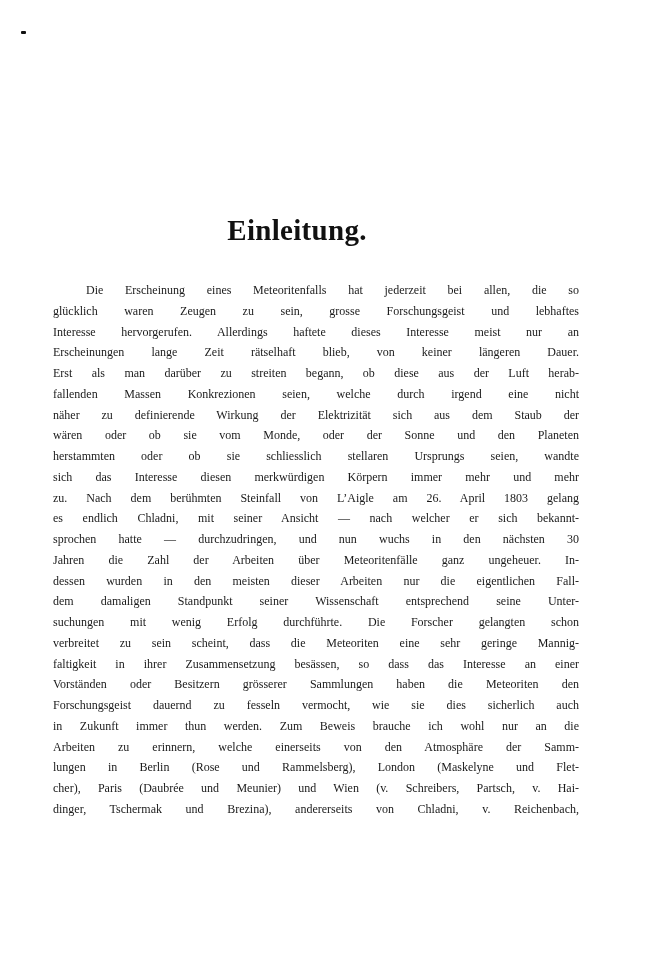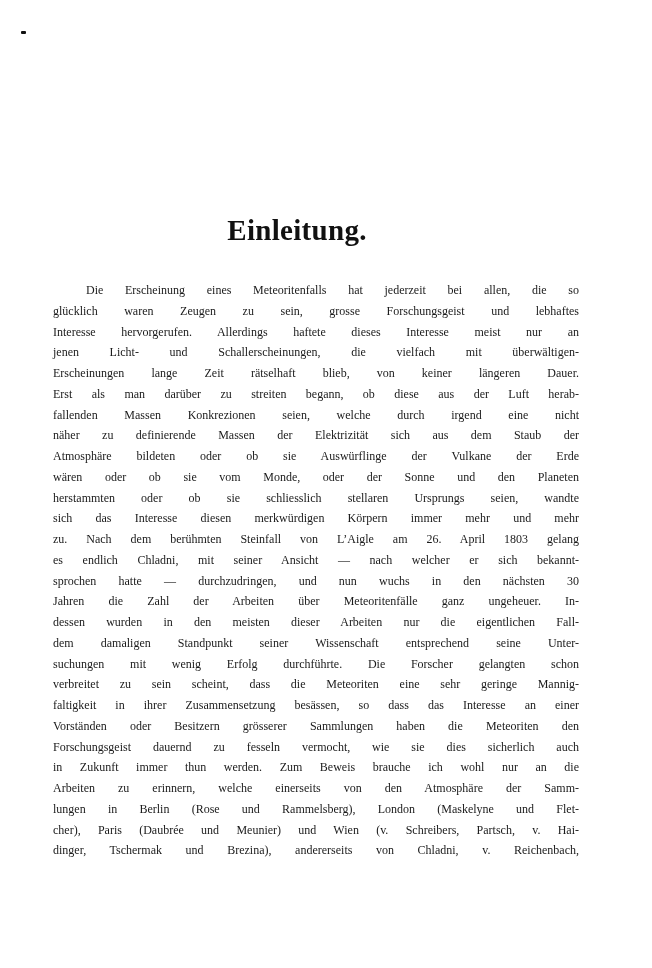--- a/index.html
+++ b/index.html
@@ -62,26 +62,24 @@
 <body>
 
 <div class="speck"></div>
 
 <h1 class="title" style="margin:0;">Einleitung.</h1>
 
 <div class="body-text" id="body-text">
     <span class="line indent">Die Erscheinung eines Meteoritenfalls hat jederzeit bei allen, die so</span>
     <span class="line">glücklich waren Zeugen zu sein, grosse Forschungsgeist und lebhaftes</span>
     <span class="line">Interesse hervorgerufen. Allerdings haftete dieses Interesse meist nur an</span>
-    <span class="line">jenen Licht- und Schallerscheinungen, die vielfach mit überwältigen-</span>
     <span class="line">Erscheinungen lange Zeit rätselhaft blieb, von keiner längeren Dauer.</span>
     <span class="line">Erst als man darüber zu streiten begann, ob diese aus der Luft herab-</span>
     <span class="line">fallenden Massen Konkrezionen seien, welche durch irgend eine nicht</span>
-    <span class="line">näher zu definierende Massen der Elektrizität sich aus dem Staub der</span>
-    <span class="line">Atmosphäre bildeten oder ob sie Auswürflinge der Vulkane der Erde</span>
+    <span class="line">näher zu definierende Wirkung der Elektrizität sich aus dem Staub der</span>
     <span class="line">wären oder ob sie vom Monde, oder der Sonne und den Planeten</span>
     <span class="line">herstammten oder ob sie schliesslich stellaren Ursprungs seien, wandte</span>
     <span class="line">sich das Interesse diesen merkwürdigen Körpern immer mehr und mehr</span>
     <span class="line">zu. Nach dem berühmten Steinfall von L’Aigle am 26. April 1803 gelang</span>
     <span class="line">es endlich Chladni, mit seiner Ansicht — nach welcher er sich bekannt-</span>
     <span class="line">sprochen hatte — durchzudringen, und nun wuchs in den nächsten 30</span>
     <span class="line">Jahren die Zahl der Arbeiten über Meteoritenfälle ganz ungeheuer. In-</span>
     <span class="line">dessen wurden in den meisten dieser Arbeiten nur die eigentlichen Fall-</span>
     <span class="line">dem damaligen Standpunkt seiner Wissenschaft entsprechend seine Unter-</span>
     <span class="line">suchungen mit wenig Erfolg durchführte. Die Forscher gelangten schon</span>

